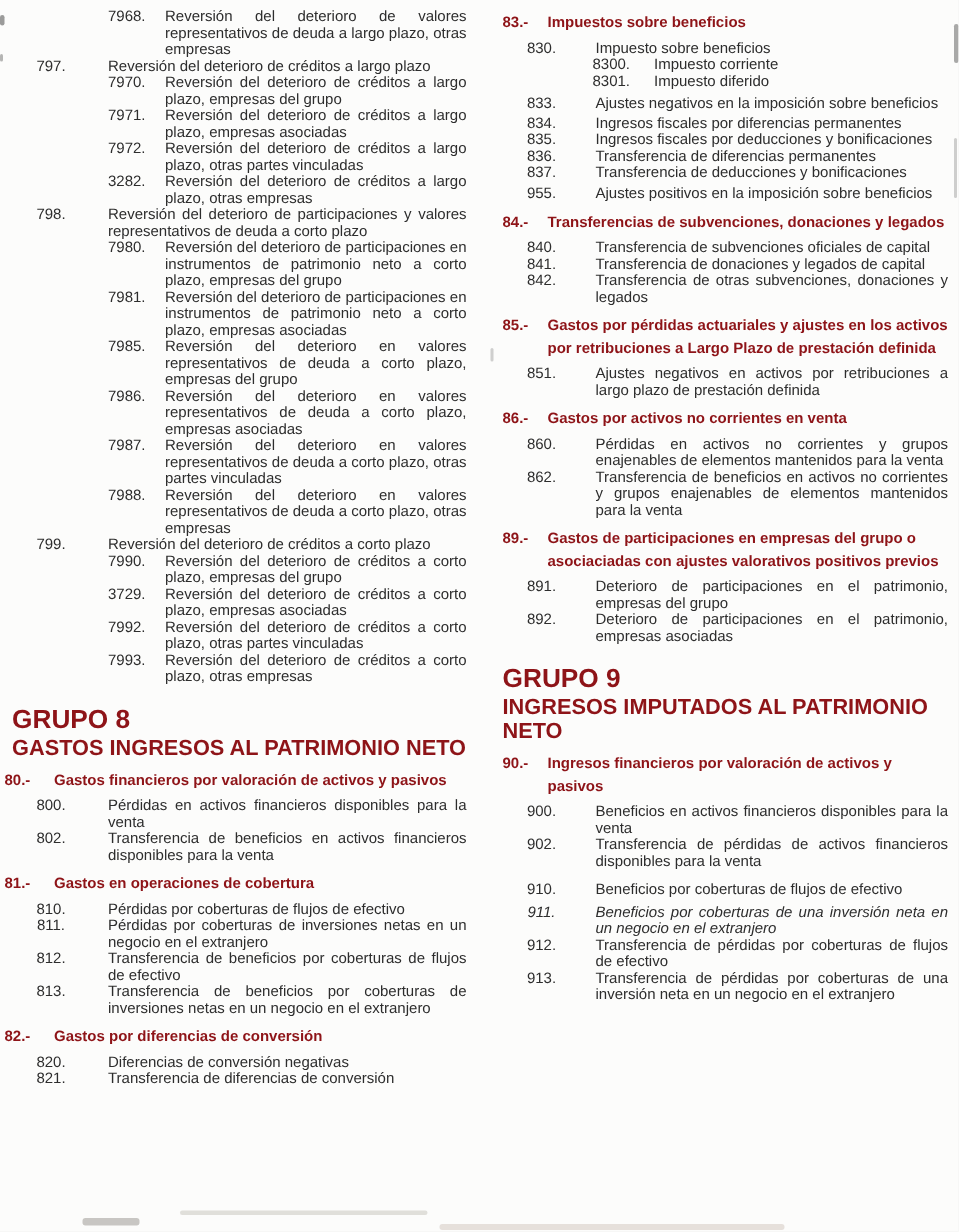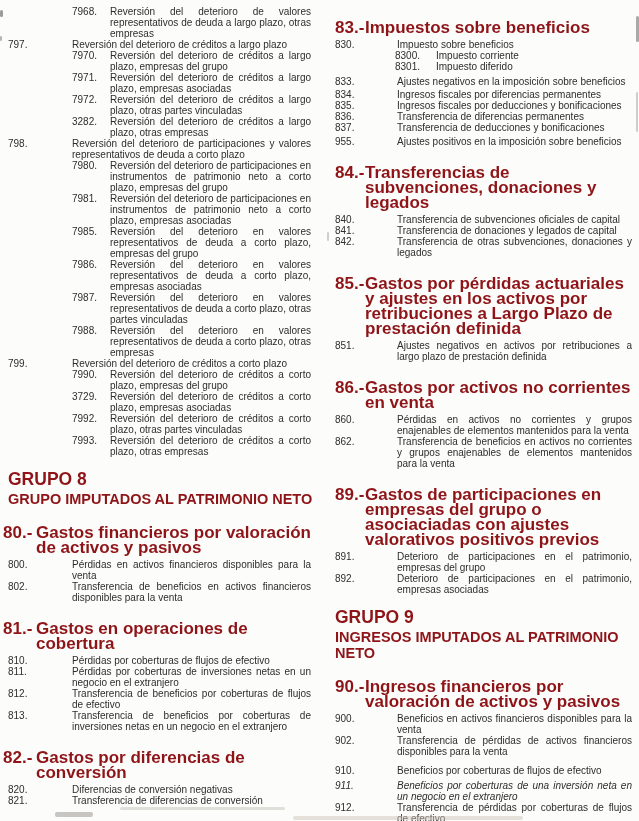--- a/index.html
+++ b/index.html
@@ -11,30 +11,30 @@
   body{width:639px;height:821px;font-family:"Liberation Sans",sans-serif;background:#e9e9e6;}
   .page{position:relative;width:639px;height:821px;background:var(--page-bg);overflow:hidden;}
 
   .col{position:absolute;}
   .col-left{left:8px;top:6px;width:303px;}
   .col-right{left:335px;top:2px;width:297px;}
 
   
   .entry{display:grid;grid-template-columns:52px 1fr;column-gap:12px;
          font-size:10px;line-height:11px;color:var(--text);}
-  .entry .num{text-align:left;white-space:nowrap;}
+  .entry .num{text-align:center;white-space:nowrap;}
   .entry .txt{text-align:justify;}
   .entry.lvl2{margin-left:64px;grid-template-columns:38px 1fr;column-gap:0;}
   .entry.lvl2 .num{text-align:left;}
   .col-right .entry{grid-template-columns:52px 1fr;column-gap:10px;}
   .col-right .entry.lvl2{margin-left:60px;grid-template-columns:35px 1fr;column-gap:6px;}
 
   
-  .section{display:grid;font-weight:700;font-size:17px;line-height:15px;
-           color:var(--maroon);margin:18px 0 4px;}
+  .section{display:grid;font-weight:700;font-size:10px;line-height:15px;
+           color:var(--maroon);margin:6px 0 4px;}
   .col-left .section{grid-template-columns:33px 1fr;margin-left:-5px;}
   .col-right .section{grid-template-columns:30px 1fr;}
   .section .num{white-space:nowrap;}
 
   
   .group{font-weight:700;font-size:17.5px;line-height:20px;color:var(--maroon);margin-top:12px;}
   .group-sub{font-weight:700;font-size:14.5px;line-height:16px;color:var(--maroon);margin:2px 0 3px;}
   .col-left .group-sub{white-space:nowrap;}
 
   
@@ -119,21 +119,21 @@
       </div>
       <div class="entry lvl2">
         <span class="num">7992.</span>
         <span class="txt">Reversión del deterioro de créditos a corto plazo, otras partes vinculadas</span>
       </div>
       <div class="entry lvl2">
         <span class="num">7993.</span>
         <span class="txt">Reversión del deterioro de créditos a corto plazo, otras empresas</span>
       </div>
       <div class="group">GRUPO 8</div>
-      <div class="group-sub">GRUPO IMPUTADOS AL PATRIMONIO NETO</div>
+      <div class="group-sub">GASTOS INGRESOS AL PATRIMONIO NETO</div>
       <div class="section">
         <span class="num">80.-</span>
         <span class="txt">Gastos financieros por valoración de activos y pasivos</span>
       </div>
       <div class="entry lvl1">
         <span class="num">800.</span>
         <span class="txt">Pérdidas en activos financieros disponibles para la venta</span>
       </div>
       <div class="entry lvl1">
         <span class="num">802.</span>

